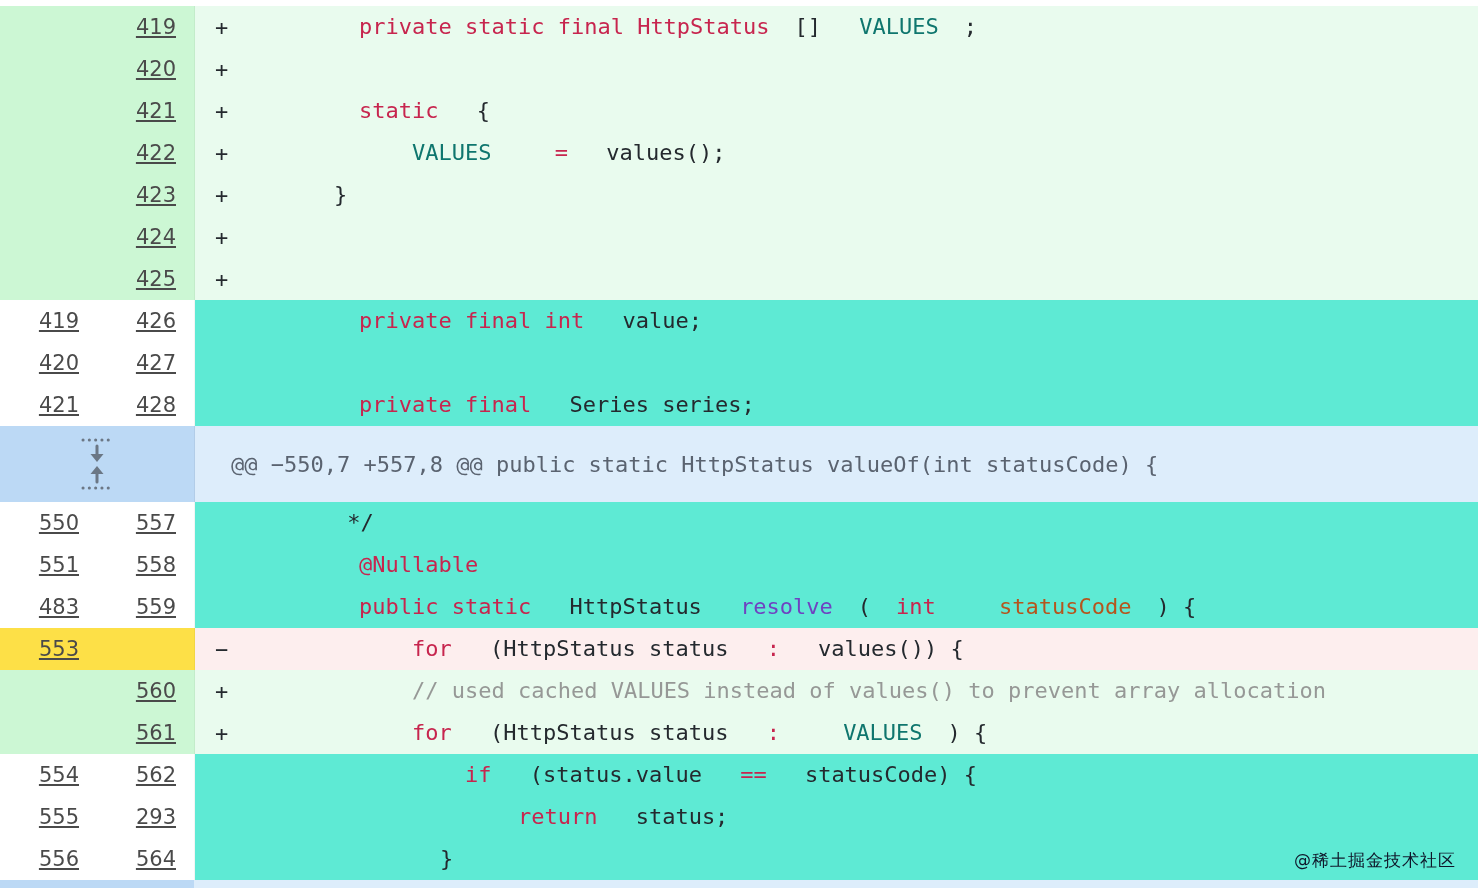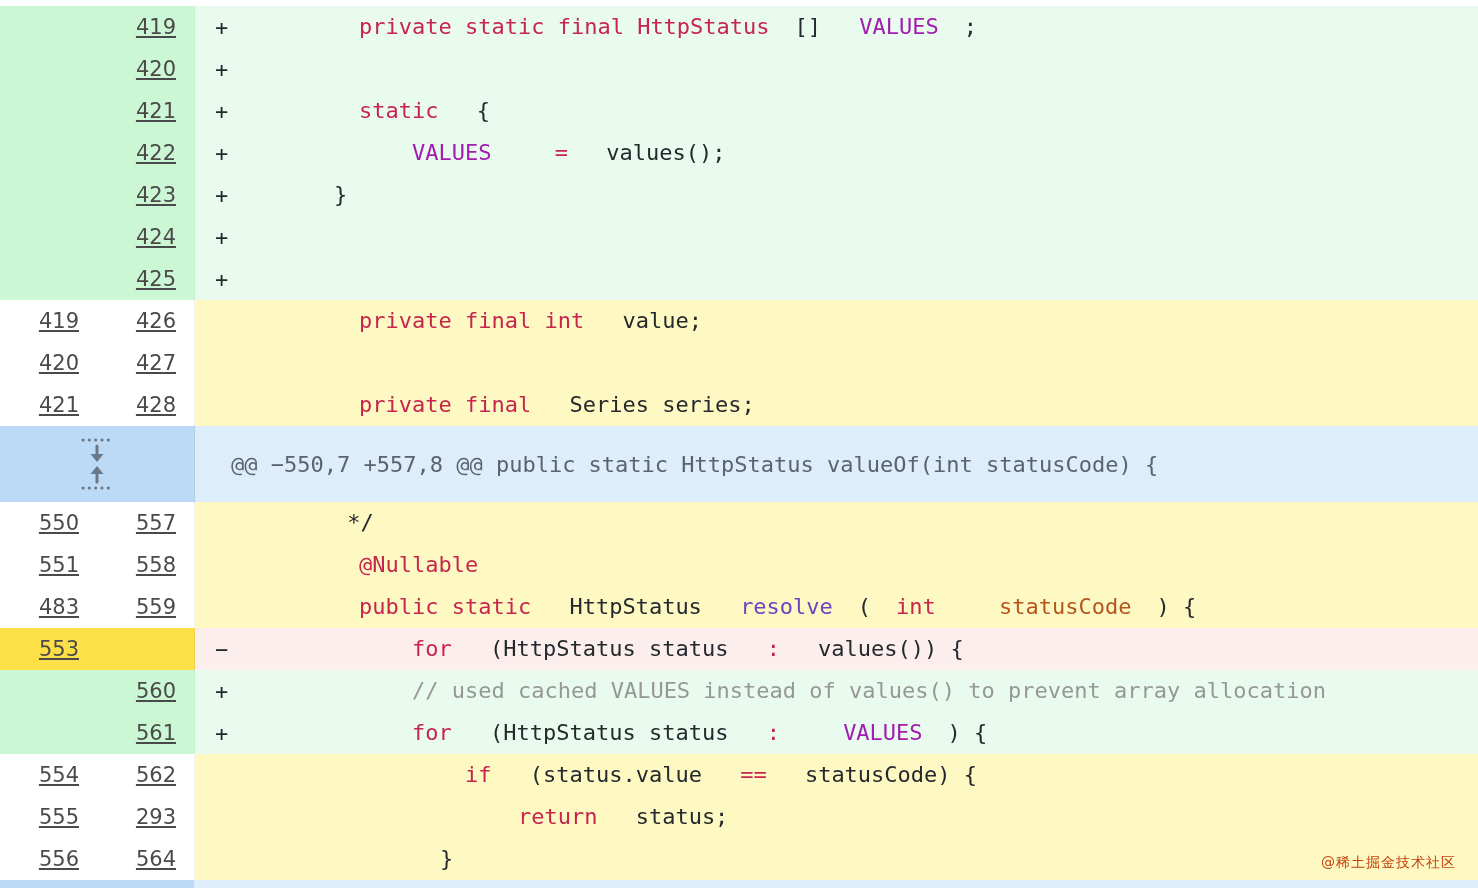--- a/index.html
+++ b/index.html
@@ -75,21 +75,21 @@
     overflow: hidden;
     gap: 25px;
   }
 
   
   .row-add .gutter   { background: #ccf7d4; }
   .row-add .body-bg  { background: #e9fbee; }
   .row-del .gutter   { background: #fde047; }
   .row-del .body-bg  { background: #fdeeee; }
   .row-ctx .gutter   { background: #ffffff; }
-  .row-ctx .body-bg  { background: #fef9c3; }
+  .row-ctx .body-bg  { background: #5eead4; }
   .row-hunk .gutter  { background: #bcd9f5; border-right-color: rgba(0,0,0,0.05); }
   .row-hunk .body-bg { background: #ddedfb; }
 
   .body-bg {
     flex: 1 1 auto;
     display: flex;
     align-items: stretch;
     height: 100%;
   }
 
@@ -112,34 +112,34 @@
     padding-left: 36px;
     font-family: "DejaVu Sans Mono", "Liberation Mono", monospace;
     font-size: 22px;
     color: #5a6370;
     white-space: pre;
   }
 
   
   .k   { color: #c7254e; }  
   .t   { color: #24292e; }  
-  .v   { color: #a21caf; }  
+  .v   { color: #0f766e; }  
   .fn  { color: #6f42c1; }  
   .par { color: #b5551d; }  
   .cm  { color: #969896; }  
   .op  { color: #c7254e; }  
 
   
   .watermark {
     position: absolute;
     right: 22px;
     bottom: 18px;
     font-family: "DejaVu Sans", "Liberation Sans", sans-serif;
-    font-size: 14px;
-    color: #c2410c;
+    font-size: 17px;
+    color: #0f172a;
     letter-spacing: 1px;
     user-select: none;
     pointer-events: none;
   }
 
   .bottom-sliver { height: 8px; width: 1478px; display: flex; }
   .bottom-sliver .bs-gutter { flex: 0 0 194px; background: #bcd9f5; }
   .bottom-sliver .bs-body   { flex: 1 1 auto;  background: #ddedfb; }
 </style>
 </head>

